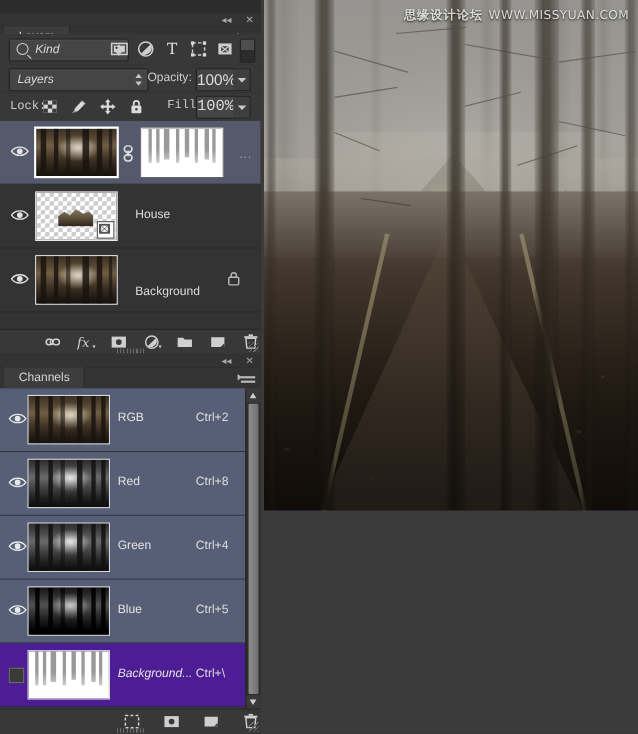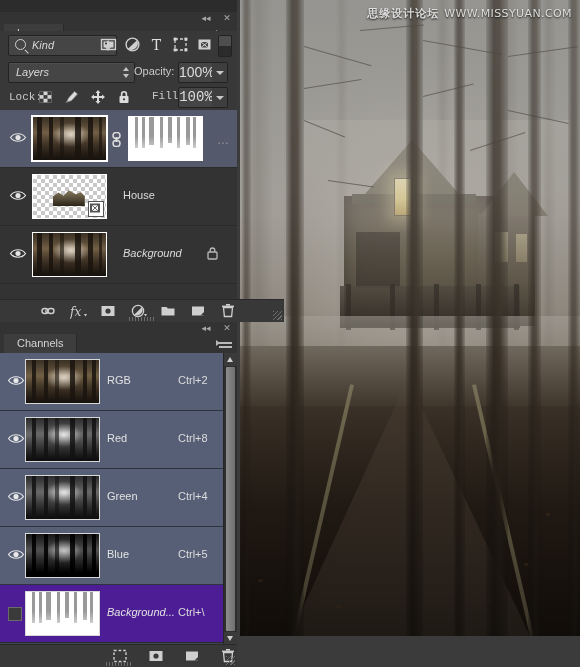--- a/index.html
+++ b/index.html
@@ -5,21 +5,21 @@
   html,body{margin:0;padding:0;background:#3a3a3a;}
   body{
     width:580px;height:667px;overflow:hidden;position:relative;
     font-family:"Liberation Sans","DejaVu Sans",sans-serif;
     font-size:11px;color:#c8c8c8;-webkit-font-smoothing:antialiased;
   }
   .root{position:absolute;inset:0;background:#363636;}
 
   
   .doc-area{position:absolute;left:237px;top:0;width:343px;height:667px;background:#3b3b3b;}
-  .canvas-img{position:absolute;left:3px;top:0;width:340px;height:636px;overflow:hidden;background:#0f172a;}
+  .canvas-img{position:absolute;left:3px;top:0;width:340px;height:464px;overflow:hidden;background:#0f172a;}
 
   
   .sky{position:absolute;inset:0;
     background:
       linear-gradient(to bottom,#8d8c89 0%,#96948f 18%,#9b9791 34%,#8d877e 48%,#6f665b 62%,#4a4036 74%,#322a22 86%,#241d18 100%);}
   .fog-veil{position:absolute;inset:0;
     background:radial-gradient(ellipse 60% 45% at 50% 42%,rgba(220,216,208,.42),rgba(190,185,175,.12) 55%,rgba(0,0,0,0) 78%);}
   .fog-veil2{position:absolute;inset:0;
     background:linear-gradient(to bottom,rgba(170,168,162,.30) 0%,rgba(185,182,175,.22) 30%,rgba(120,110,96,.10) 55%,rgba(0,0,0,.30) 80%,rgba(0,0,0,.55) 100%);}
 
@@ -159,26 +159,26 @@
   .th-gray .tr{position:absolute;top:0;bottom:0;background:rgba(18,18,18,.85);}
   .th-checker{width:100%;height:100%;position:relative;
     background-image:
       linear-gradient(45deg,#c9c9c9 25%,transparent 25%,transparent 75%,#c9c9c9 75%),
       linear-gradient(45deg,#c9c9c9 25%,transparent 25%,transparent 75%,#c9c9c9 75%);
     background-size:8px 8px;background-position:0 0,4px 4px;background-color:#fff;}
   .mini-house{position:absolute;left:27%;top:32%;width:44%;height:40%;
     background:linear-gradient(to bottom,#8d8163,#4a4130 70%,#2b2518);clip-path:polygon(0 45%,18% 22%,34% 40%,50% 8%,72% 32%,88% 20%,100% 44%,100% 100%,0 100%);}
   .link-icon{position:absolute;left:110px;top:22px;width:13px;height:15px;cursor:pointer;}
   .layer-name{position:absolute;left:123px;top:21px;font-size:11px;color:#dcdcdc;}
-  .layer-name.italic{font-style:italic;}
+  .layer-name.italic{margin-top:12px;}
   .lock-badge{position:absolute;right:18px;top:20px;width:13px;height:14px;}
   .dots{position:absolute;right:7px;top:23px;color:#9a9a9a;font-size:12px;letter-spacing:1px;}
   .sm-badge{position:absolute;right:2px;bottom:1px;width:14px;height:14px;background:#fff;border:1px solid #555;}
 
-  .lp-bottom{position:absolute;left:0;bottom:0;width:237px;height:22px;background:#383838;border-top:1px solid #292929;padding-left:47px;}
+  .lp-bottom{position:absolute;left:0;bottom:0;width:237px;height:22px;background:#383838;border-top:1px solid #292929;}
   .bb-icons{position:absolute;left:40px;top:3px;display:flex;gap:14px;align-items:center;}
   .bb{width:16px;height:16px;position:relative;cursor:pointer;}
   .grip{position:absolute;left:50%;transform:translateX(-50%);bottom:1px;width:26px;height:4px;
     background:repeating-linear-gradient(to right,#6d6d6d 0 1px,transparent 1px 3px);}
   .resize-grip{position:absolute;right:2px;bottom:2px;width:9px;height:9px;
     background:repeating-linear-gradient(135deg,#6f6f6f 0 1px,transparent 1px 3px);}
 
   
   .channels-panel{position:absolute;left:0;top:322px;width:237px;height:345px;background:#343434;}
   .ch-body{position:absolute;left:0;top:31px;width:237px;height:314px;background:#3f4453;}

